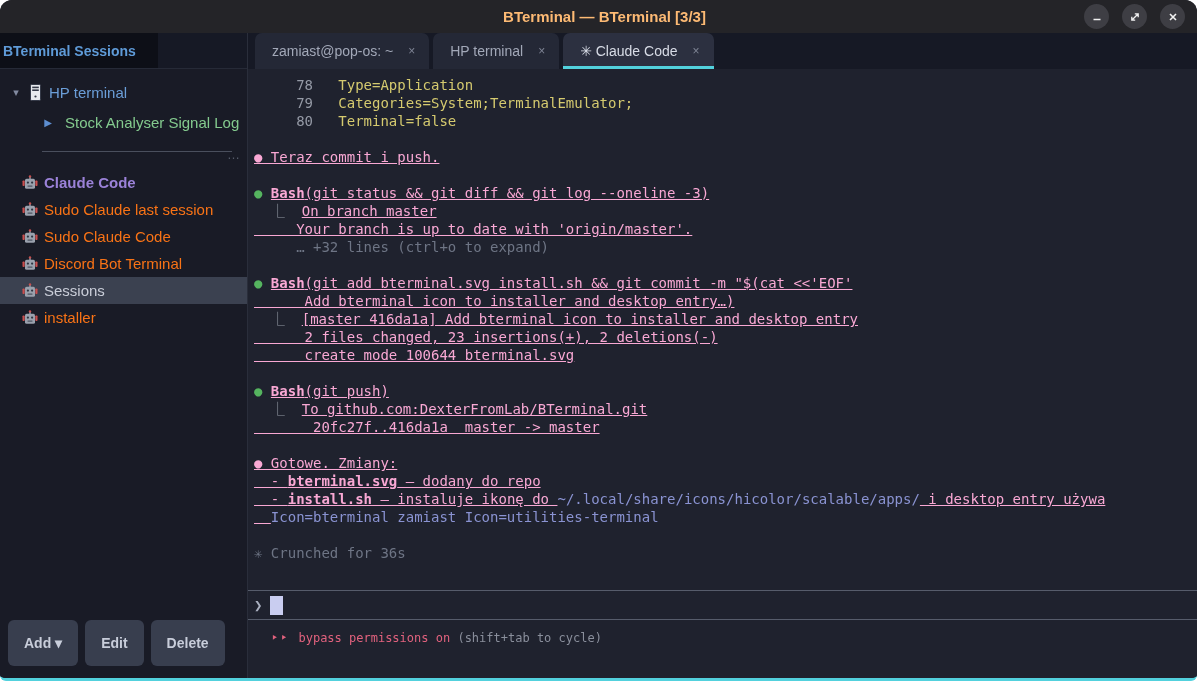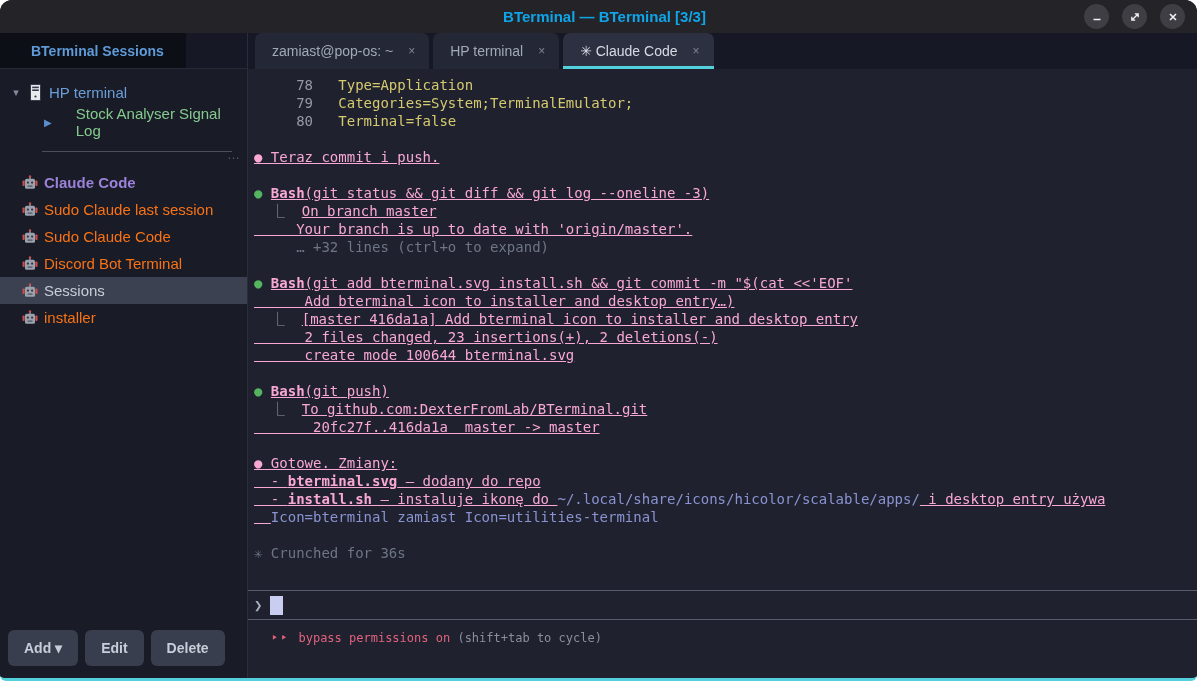--- a/index.html
+++ b/index.html
@@ -6,46 +6,46 @@
   *{box-sizing:border-box;}
   .window{
     width:1197px;height:681px;position:relative;overflow:hidden;
     border-radius:12px 12px 6px 6px;
     background:#1f222e;
     border-bottom:3px solid #52d1dd;
     font-family:"Liberation Sans", sans-serif;
   }
   
   .titlebar{height:33px;background:#242428;position:relative;display:flex;align-items:center;}
-  .title{position:absolute;left:12px;right:0;text-align:center;color:#0ea5e9;font-size:15px;font-weight:bold;}
+  .title{position:absolute;left:12px;right:0;text-align:center;color:#fdba74;font-size:15px;font-weight:bold;}
   .controls{position:absolute;right:12px;top:4px;display:flex;gap:13px;}
   .ctrl{width:25px;height:25px;border-radius:50%;background:#3e3e44;display:flex;align-items:center;justify-content:center;color:#f2f2f2;font-size:14px;line-height:1;cursor:default;}
   
   .body{display:flex;height:645px;}
   .sidebar{width:248px;background:#191b26;border-right:1px solid #2a2e3b;display:flex;flex-direction:column;}
   .sidebar-header{height:36px;background:#161925;border-bottom:1px solid #262a37;display:flex;align-items:stretch;}
-  .header-tab{background:#0d0f17;display:flex;align-items:center;padding:0 22px 0 31px;color:#5f9bd8;font-weight:bold;font-size:14px;}
+  .header-tab{background:#0d0f17;display:flex;align-items:center;padding:0 22px 0 3px;color:#5f9bd8;font-weight:bold;font-size:14px;}
   .tree{flex:1;padding-top:8px;overflow:hidden;font-size:15px;}
   .trow{height:30px;display:flex;align-items:center;}
   .caret{width:16px;margin-left:8px;color:#828aa0;font-size:11px;text-align:center;}
   .caret.child{color:#5d8ed0;font-size:10px;margin-left:40px;}
   .pc-icon{margin:0 8px 0 6px;display:flex;}
   .tlabel{color:#6b9ed8;}
   .tlabel.green{color:#84ca8e;}
   .sep-row{height:26px;position:relative;margin:2px 0 4px 0;}
   .sep-line{position:absolute;left:42px;right:15px;top:12px;border-top:1px solid #4a4f5d;}
   .sep-dots{position:absolute;right:6px;top:8px;color:#555b69;font-size:13px;letter-spacing:1px;}
   .srow{height:27px;display:flex;align-items:center;cursor:default;}
   .srow .ricon{margin:0 6px 0 22px;display:flex;}
   .srow.selected{background:#3b4150;}
   .slabel.blue{color:#f97316;}
   .slabel.purple{color:#9b82d8;font-weight:bold;text-align:right;}
   .slabel.light{color:#c9cdd8;}
   .sidebar-actions{padding:9px 8px 12px 8px;display:flex;gap:7px;}
-  .btn{background:#383e4e;border:none;border-radius:6px;color:#c8cdda;font-weight:bold;font-size:14px;font-family:inherit;height:36px;padding:0 16px;cursor:default;}
+  .btn{background:#383e4e;border:none;border-radius:6px;color:#c8cdda;font-weight:bold;font-size:14px;font-family:inherit;height:46px;padding:0 16px;cursor:default;}
   
   .content{flex:1;display:flex;flex-direction:column;min-width:0;}
   .tab-bar{height:36px;background:#161925;display:flex;align-items:stretch;padding-left:7px;gap:4px;}
   .tab{display:flex;align-items:center;padding:0 14px 0 17px;background:#242836;border-radius:7px 7px 0 0;color:#a2a8b8;font-size:14px;position:relative;}
   .tab.active{background:#2c3040;color:#d8dce6;}
   .tab.active::after{content:"";position:absolute;left:0;right:0;bottom:0;height:3px;background:#52d1dd;}
   .tab-close{margin-left:15px;color:#7e8494;font-size:12px;}
   
   .terminal{flex:1;display:flex;flex-direction:column;background:#1f222e;min-height:0;}
   .terminal-output{flex:1;padding:7px 6px 0 6px;font-family:"DejaVu Sans Mono", monospace;font-size:14px;line-height:18px;white-space:pre;overflow:hidden;}
@@ -106,21 +106,21 @@
                 <rect x="0.5" y="0.5" width="10" height="16" rx="1.2" fill="#e8eaee" stroke="#343947"></rect>
                 <rect x="2.2" y="2.6" width="6.6" height="1.6" fill="#343947"></rect>
                 <rect x="2.2" y="5.4" width="6.6" height="1.6" fill="#343947"></rect>
                 <circle cx="5.5" cy="12.5" r="1.1" fill="#343947"></circle>
               </svg>
           </span>
           <span class="tlabel">HP terminal</span>
         </div>
         <div class="trow">
           <span class="caret child">▶</span>
-          <span class="tlabel green" style="margin-left:20px;">Stock Analyser Signal Log</span>
+          <span class="tlabel green" style="margin-left:9px;">Stock Analyser Signal Log</span>
         </div>
         <div class="sep-row">
           <div class="sep-line"></div>
           <div class="sep-dots">…</div>
         </div>
         <div>
             <div class="srow">
               <span class="ricon">
                 <svg width="16" height="15" viewBox="0 0 16 15">
                   <rect x="0.5" y="5.5" width="2.2" height="5.5" rx="0.8" fill="#c94f4f"></rect>

